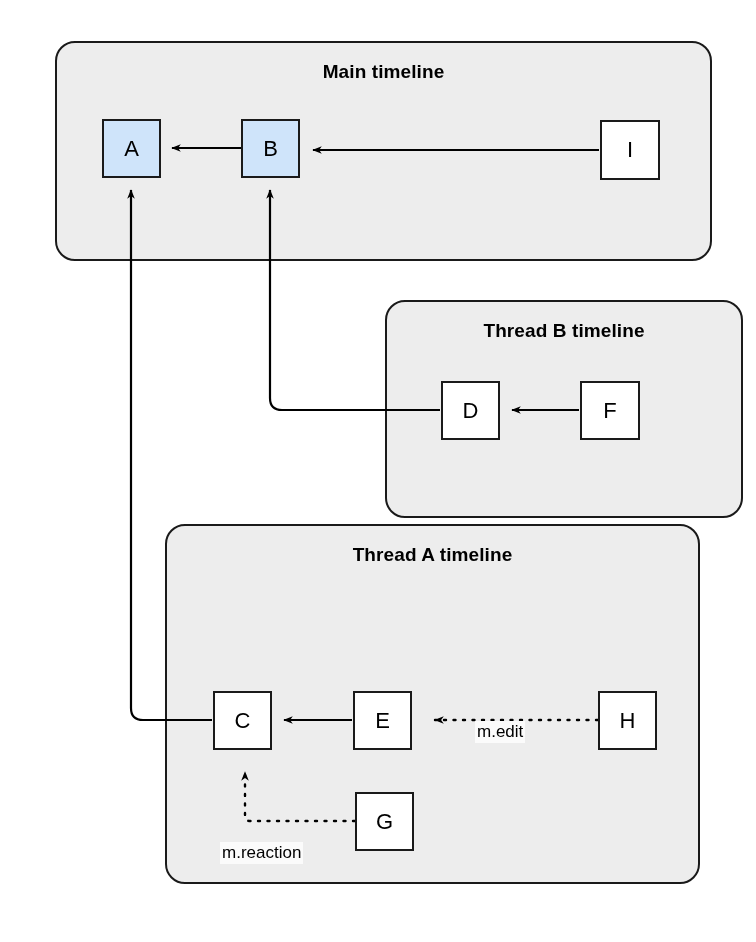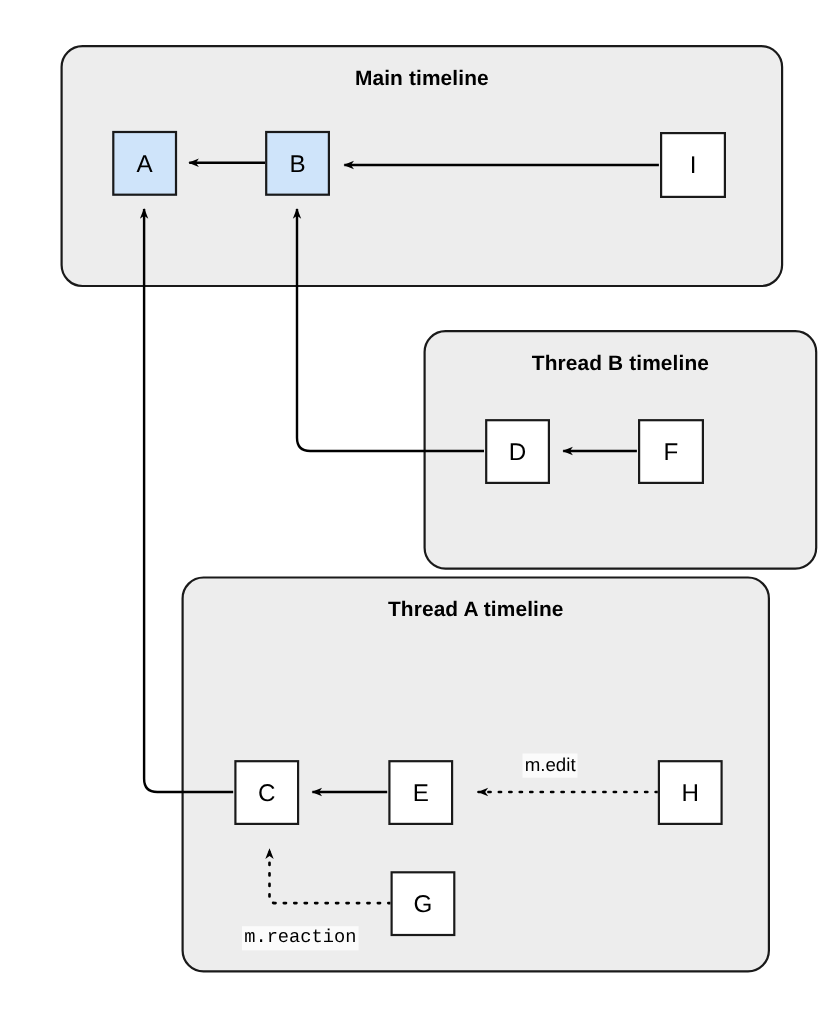--- a/index.html
+++ b/index.html
@@ -153,17 +153,17 @@
   </div>
 
   <div class="node" style="left:355px; top:792px; width:59px; height:59px;">
     <span>G</span>
   </div>
 
   <div class="node" style="left:598px; top:691px; width:59px; height:59px;">
     <span>H</span>
   </div>
 
-  <div class="edge-label" style="left:475px; top:685px;">m.edit</div>
+  <div class="edge-label" style="left:475px; top:721px;">m.edit</div>
 
-  <div class="edge-label" style="left:220px; top:842px;font-family:Liberation Mono, monospace;">m.reaction</div>
+  <div class="edge-label" style="left:220px; top:842px;">m.reaction</div>
 
 </div>
 
 </body></html>

